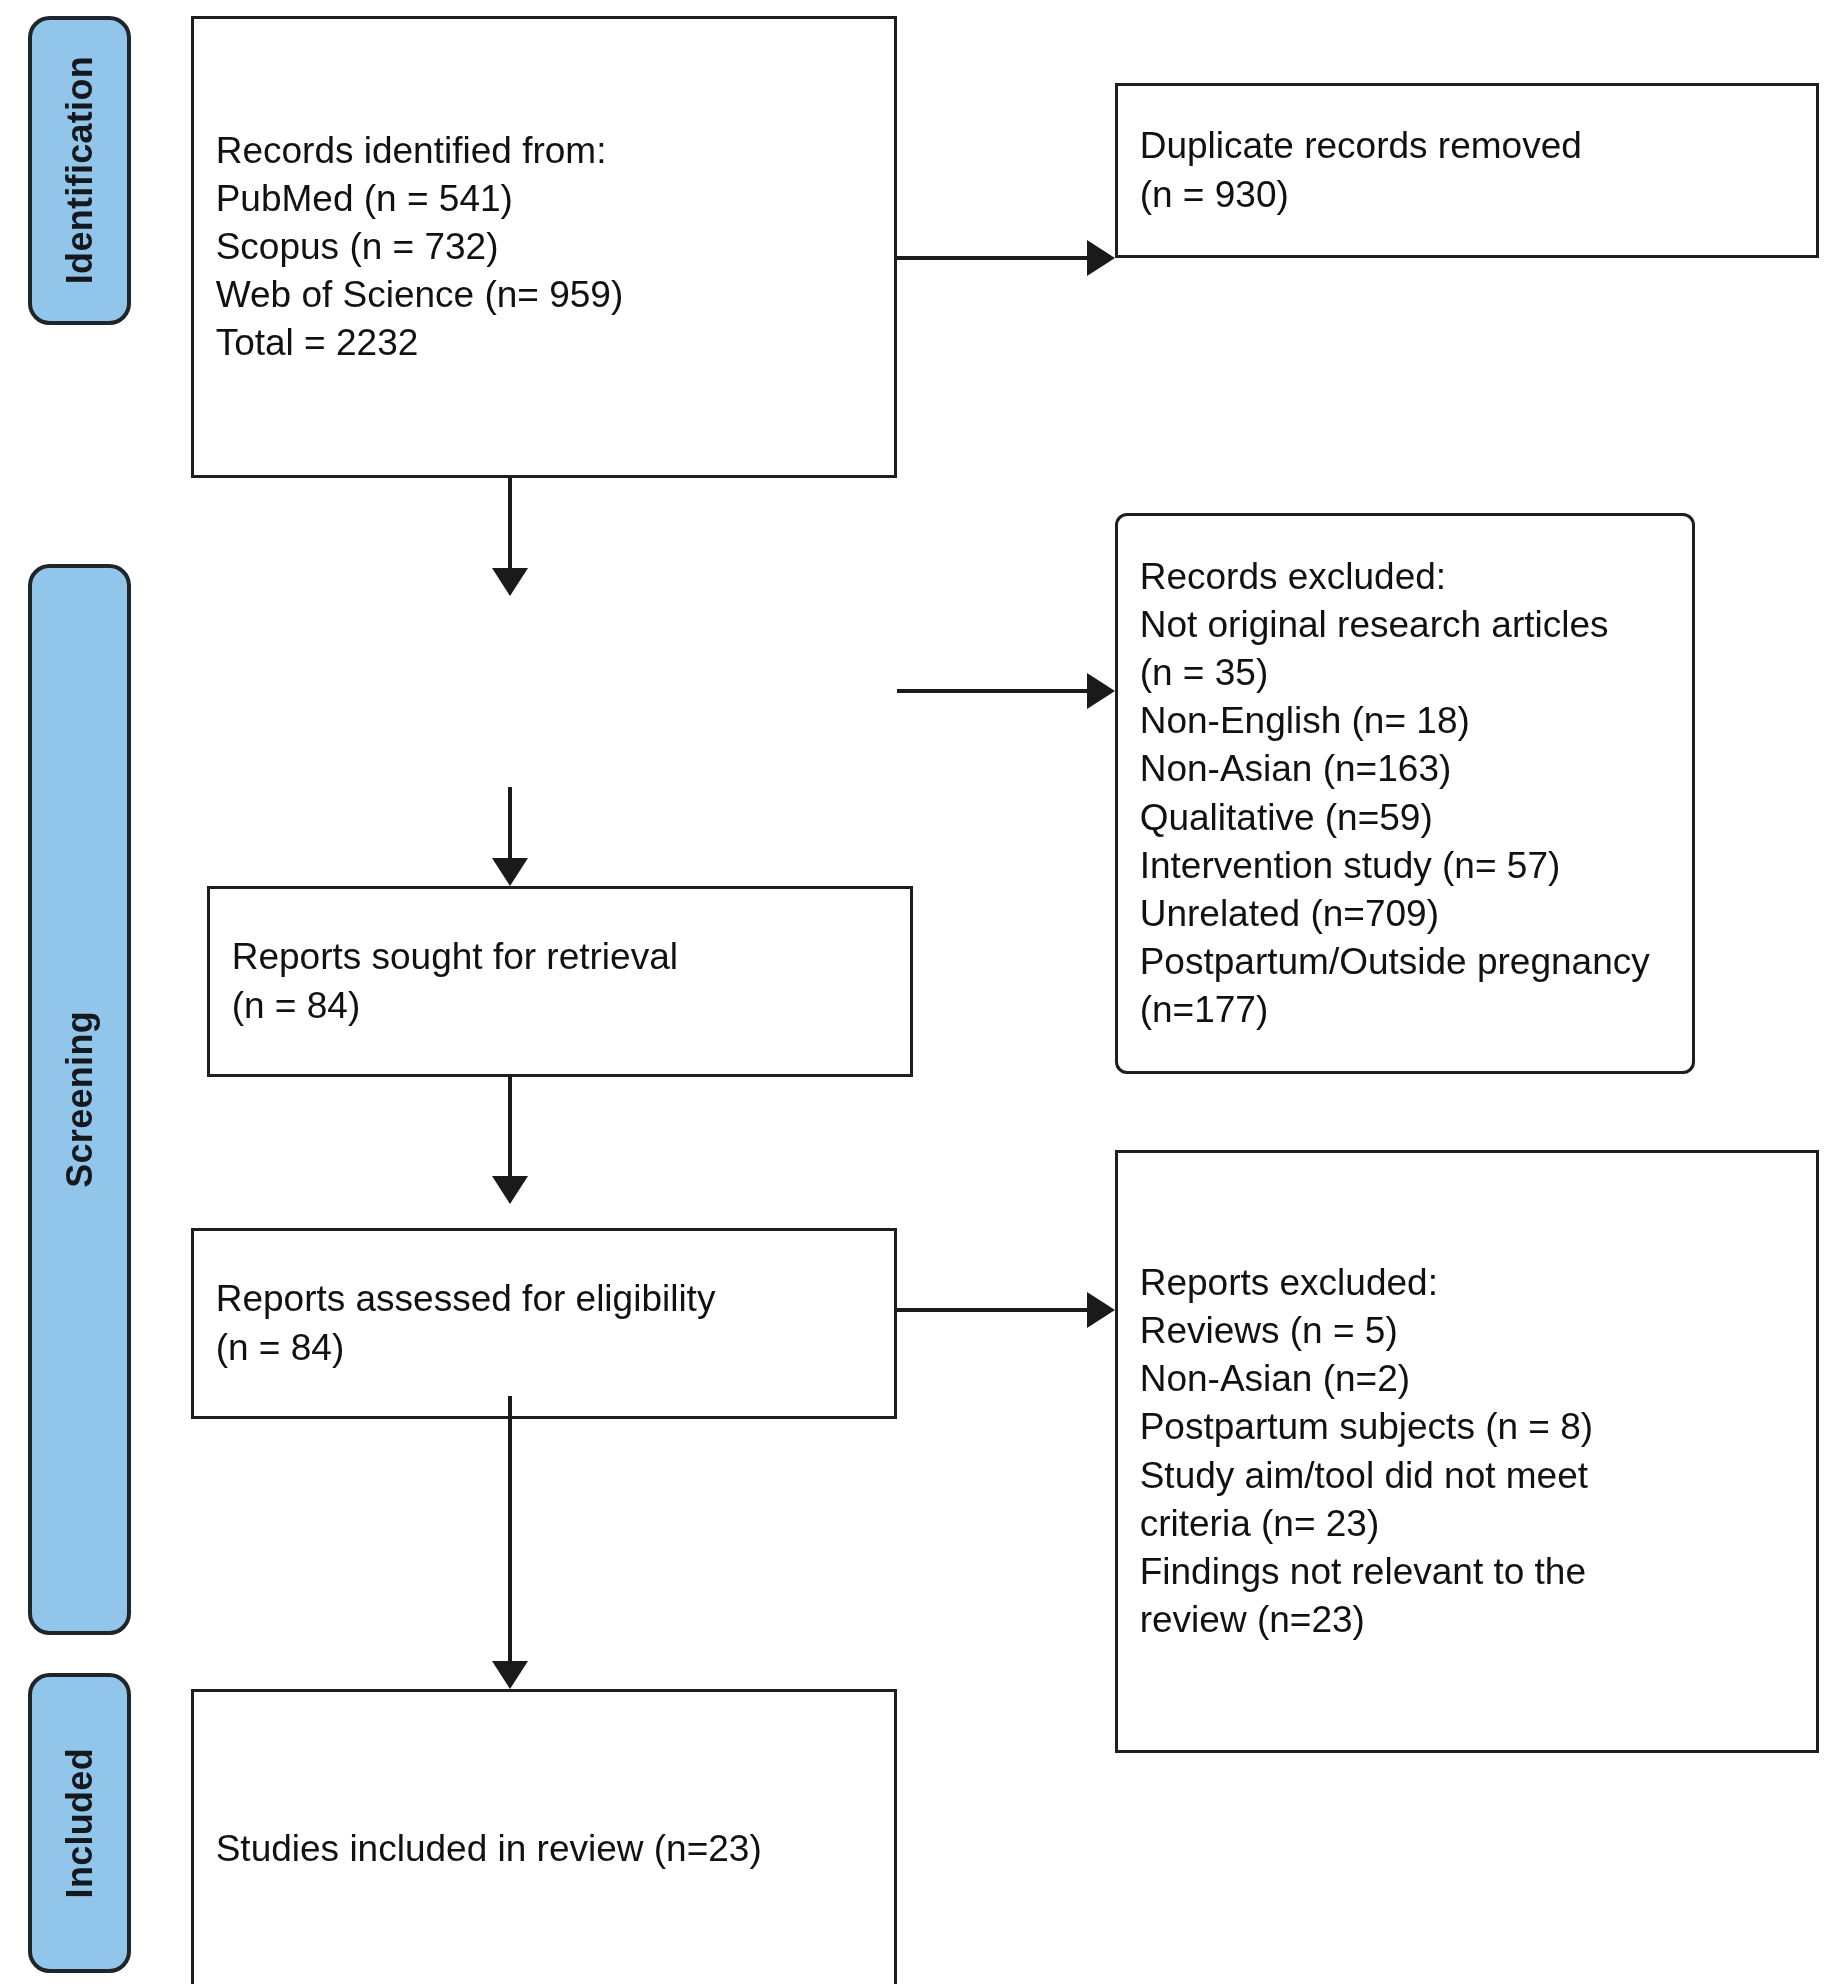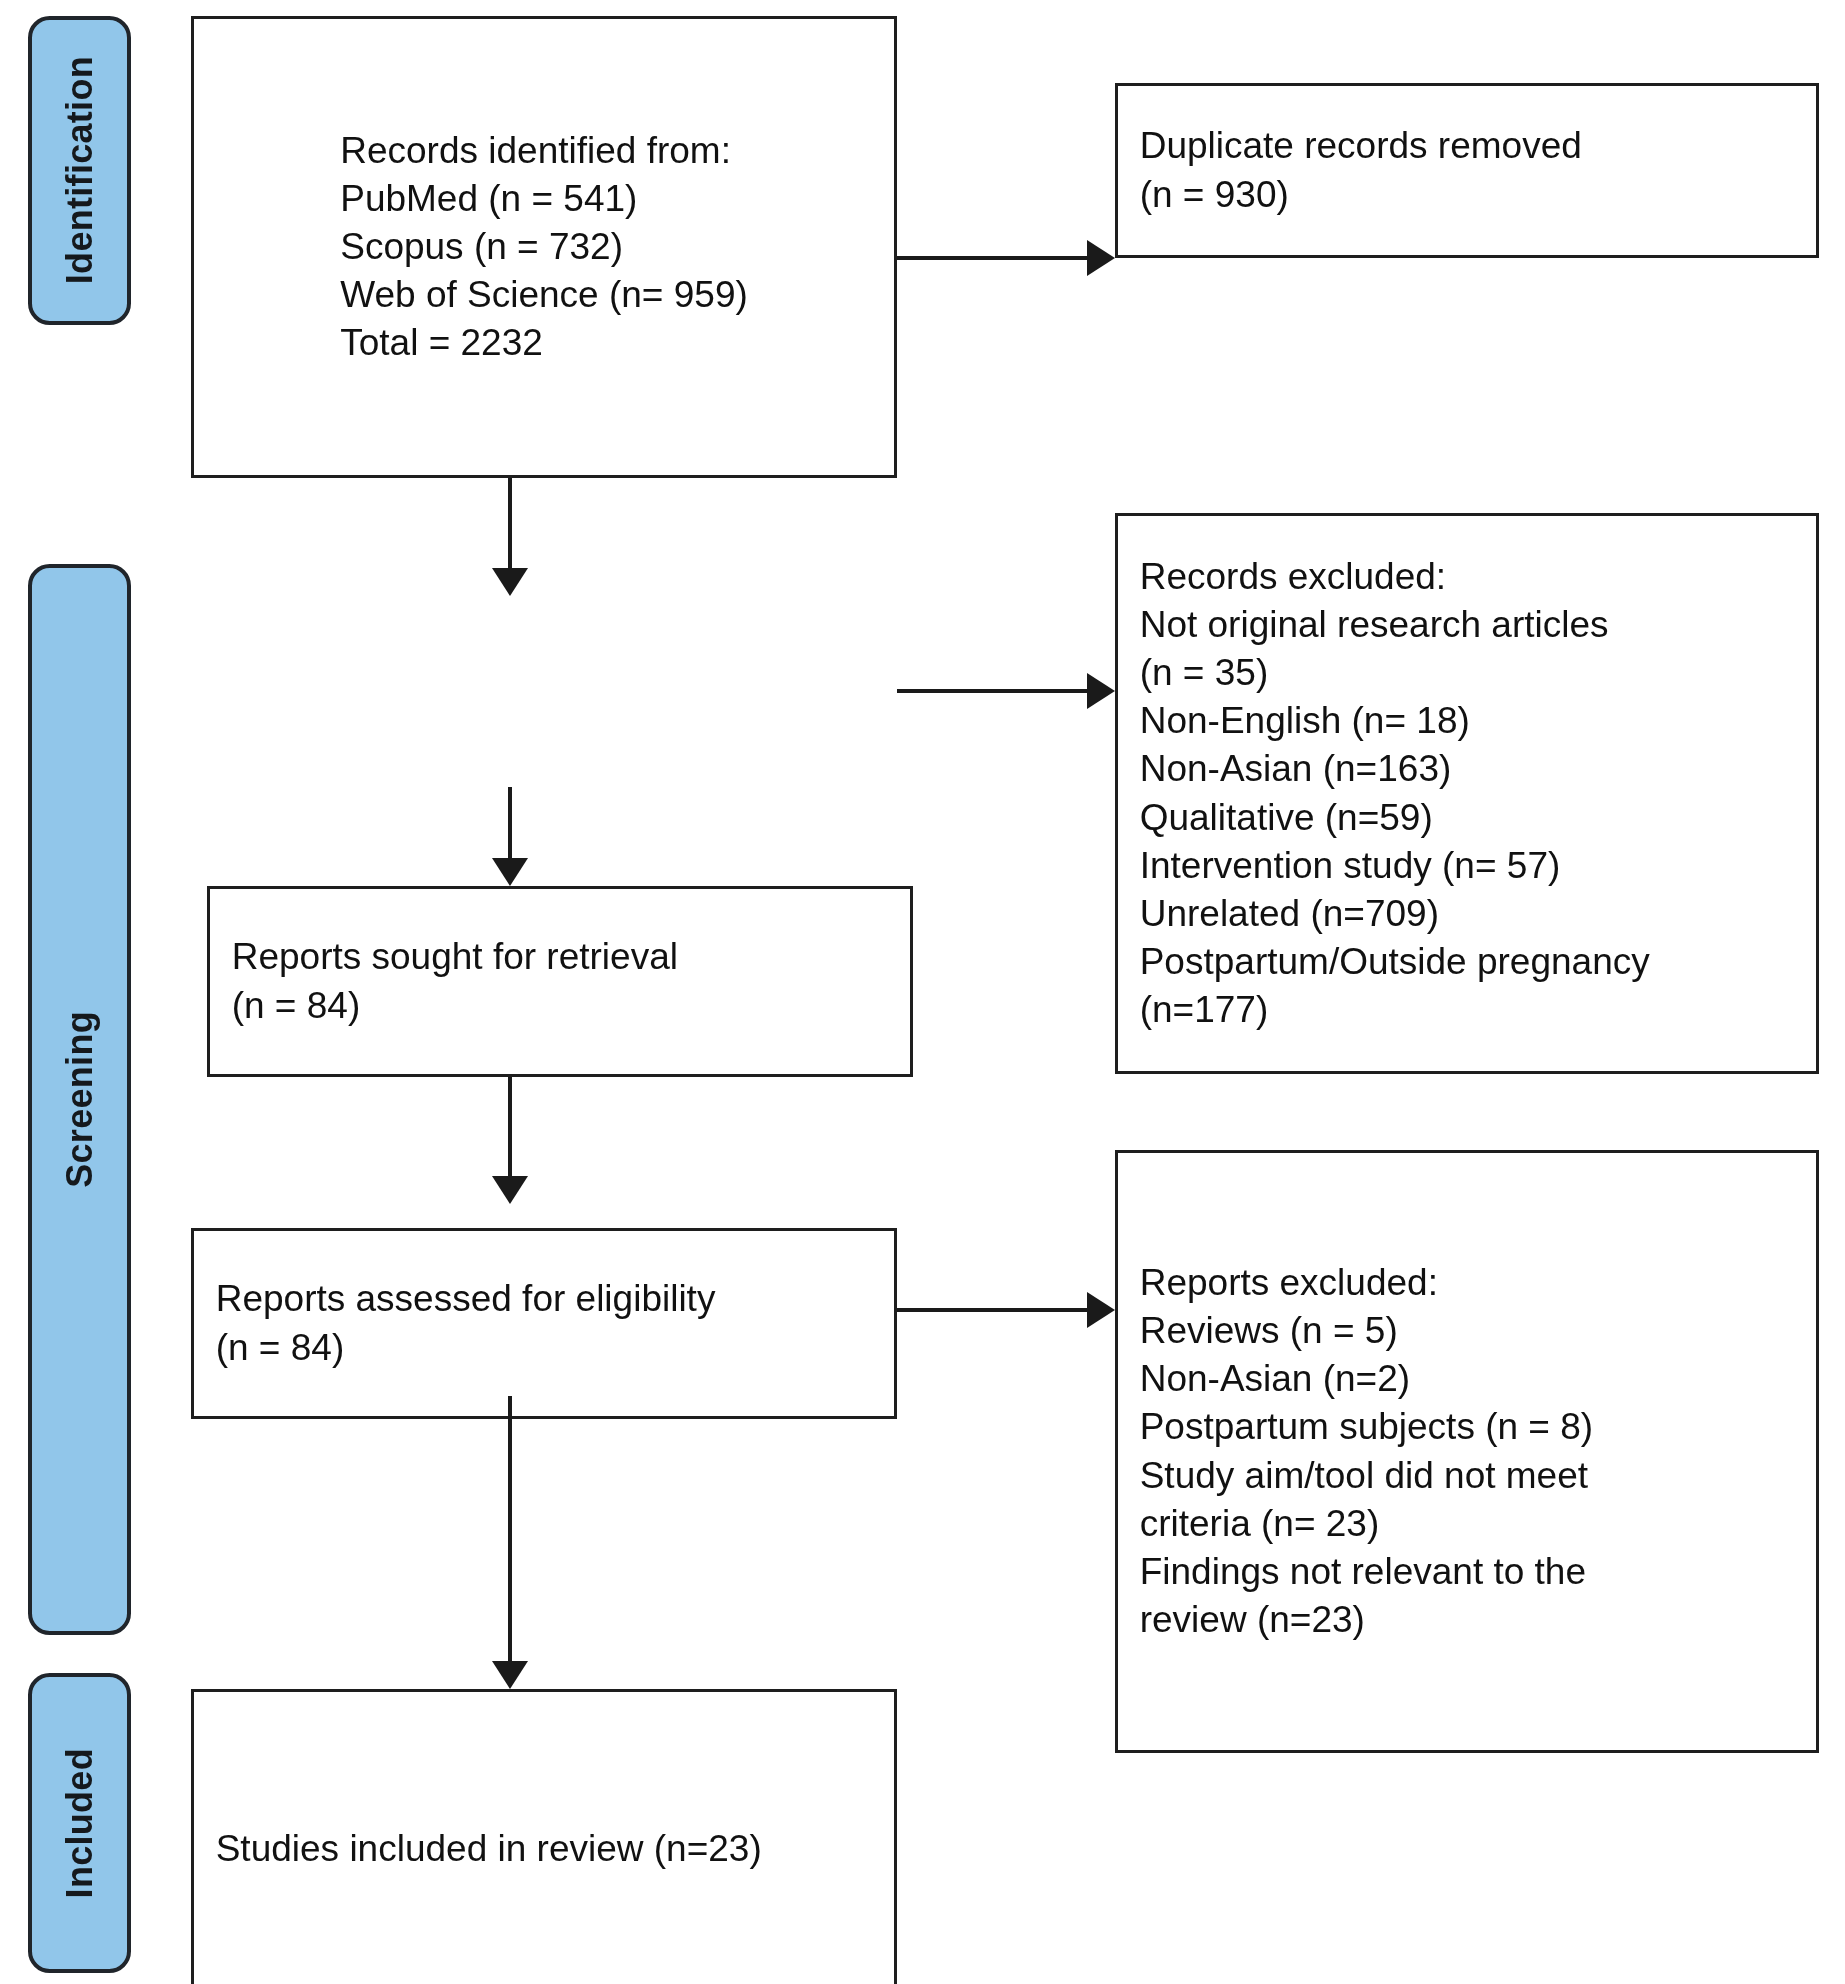--- a/index.html
+++ b/index.html
@@ -112,21 +112,21 @@
   </div>
 
   <div class="stage-bar" style="left:28px; top:564px; width:103px; height:1071px;">
     <span class="stage-label">Screening</span>
   </div>
 
   <div class="stage-bar" style="left:28px; top:1673px; width:103px; height:300px;">
     <span class="stage-label">Included</span>
   </div>
 
-  <div class="flow-box" style="left:191px; top:16px; width:706px; height:462px;align-items:center;">
+  <div class="flow-box" style="left:191px; top:16px; width:706px; height:462px;">
     <div class="box-text">Records identified from:
     PubMed (n = 541)
     Scopus (n = 732)
     Web of Science (n= 959)
     Total = 2232</div>
   </div>
 
 
   <div class="flow-box" style="left:191px; top:886px; width:706px; height:191px;margin-left:16px;">
     <div class="box-text">Reports sought for retrieval
@@ -140,21 +140,21 @@
 
   <div class="flow-box" style="left:191px; top:1689px; width:706px; height:321px;">
     <div class="box-text">Studies included in review (n=23)</div>
   </div>
 
   <div class="flow-box" style="left:1115px; top:83px; width:704px; height:175px;">
     <div class="box-text">Duplicate records removed
 (n = 930)</div>
   </div>
 
-  <div class="flow-box" style="left:1115px; top:513px; width:704px; height:561px;">
+  <div class="flow-box" style="left:1115px; top:513px; width:580px; height:561px;border-radius:12px;">
     <div class="box-text">Records excluded:
 Not original research articles
 (n = 35)
 Non-English (n= 18)
 Non-Asian (n=163)
 Qualitative (n=59)
 Intervention study (n= 57)
 Unrelated (n=709)
 Postpartum/Outside pregnancy
 (n=177)</div>

